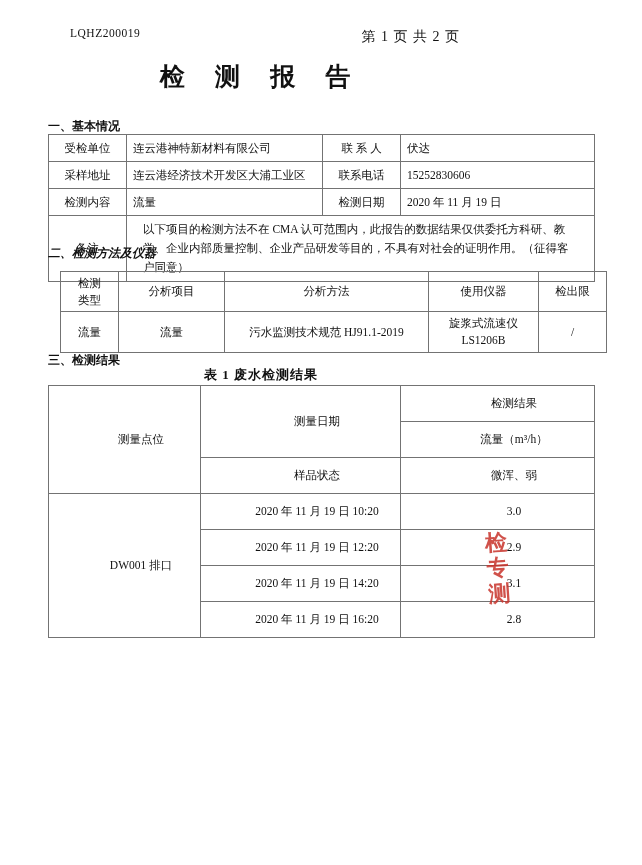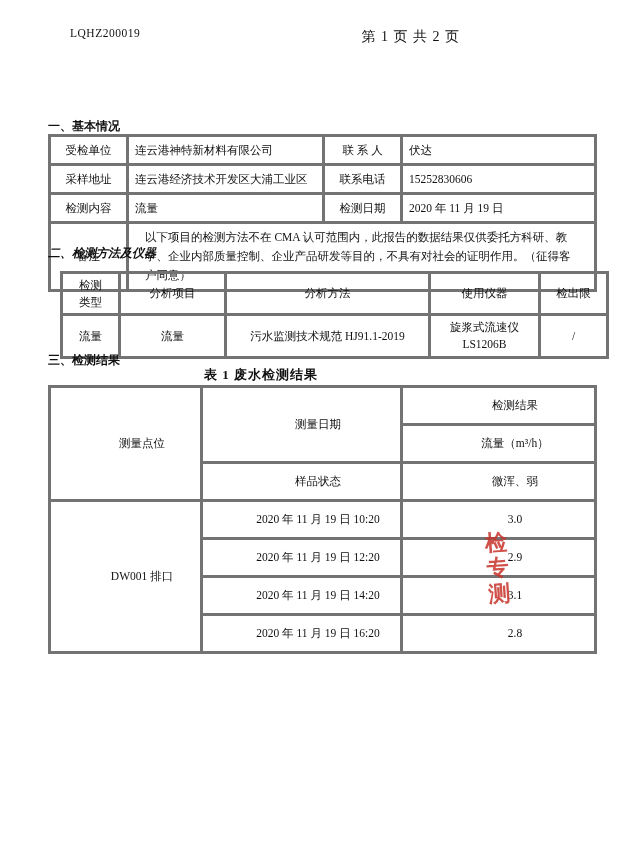--- a/index.html
+++ b/index.html
@@ -58,21 +58,21 @@
   #sec2 { top: 245px; font-style: italic; }
   #sec3 { top: 352px; }
 
   .tbl {
     position: absolute;
     border-collapse: collapse;
     font-size: 11.5px;
     table-layout: fixed;
   }
   .tbl td {
-    border: 3px solid #737373;
+    border: 1px solid #737373;
     padding: 3px 6px;
     vertical-align: middle;
     line-height: 1.45;
   }
   .c { text-align: center; }
   .l { text-align: left; }
 
   
   #t-basic {
     left: 48px;
@@ -135,20 +135,21 @@
   }
   .stamp div { font-weight: bold; }
 </style>
 </head>
 <body>
 
 <div class="page">
 
   <div class="doc-no">LQHZ200019</div>
   <div class="page-no">第 1 页 共 2 页</div>
+  <div class="title">检 测 报 告</div>
 
   <div class="section-head" id="sec1">一、基本情况</div>
 
   <table class="tbl" id="t-basic">
     <colgroup>
       <col style="width:78px">
         <col style="width:196px">
         <col style="width:78px">
         <col style="width:194px">
     </colgroup>

